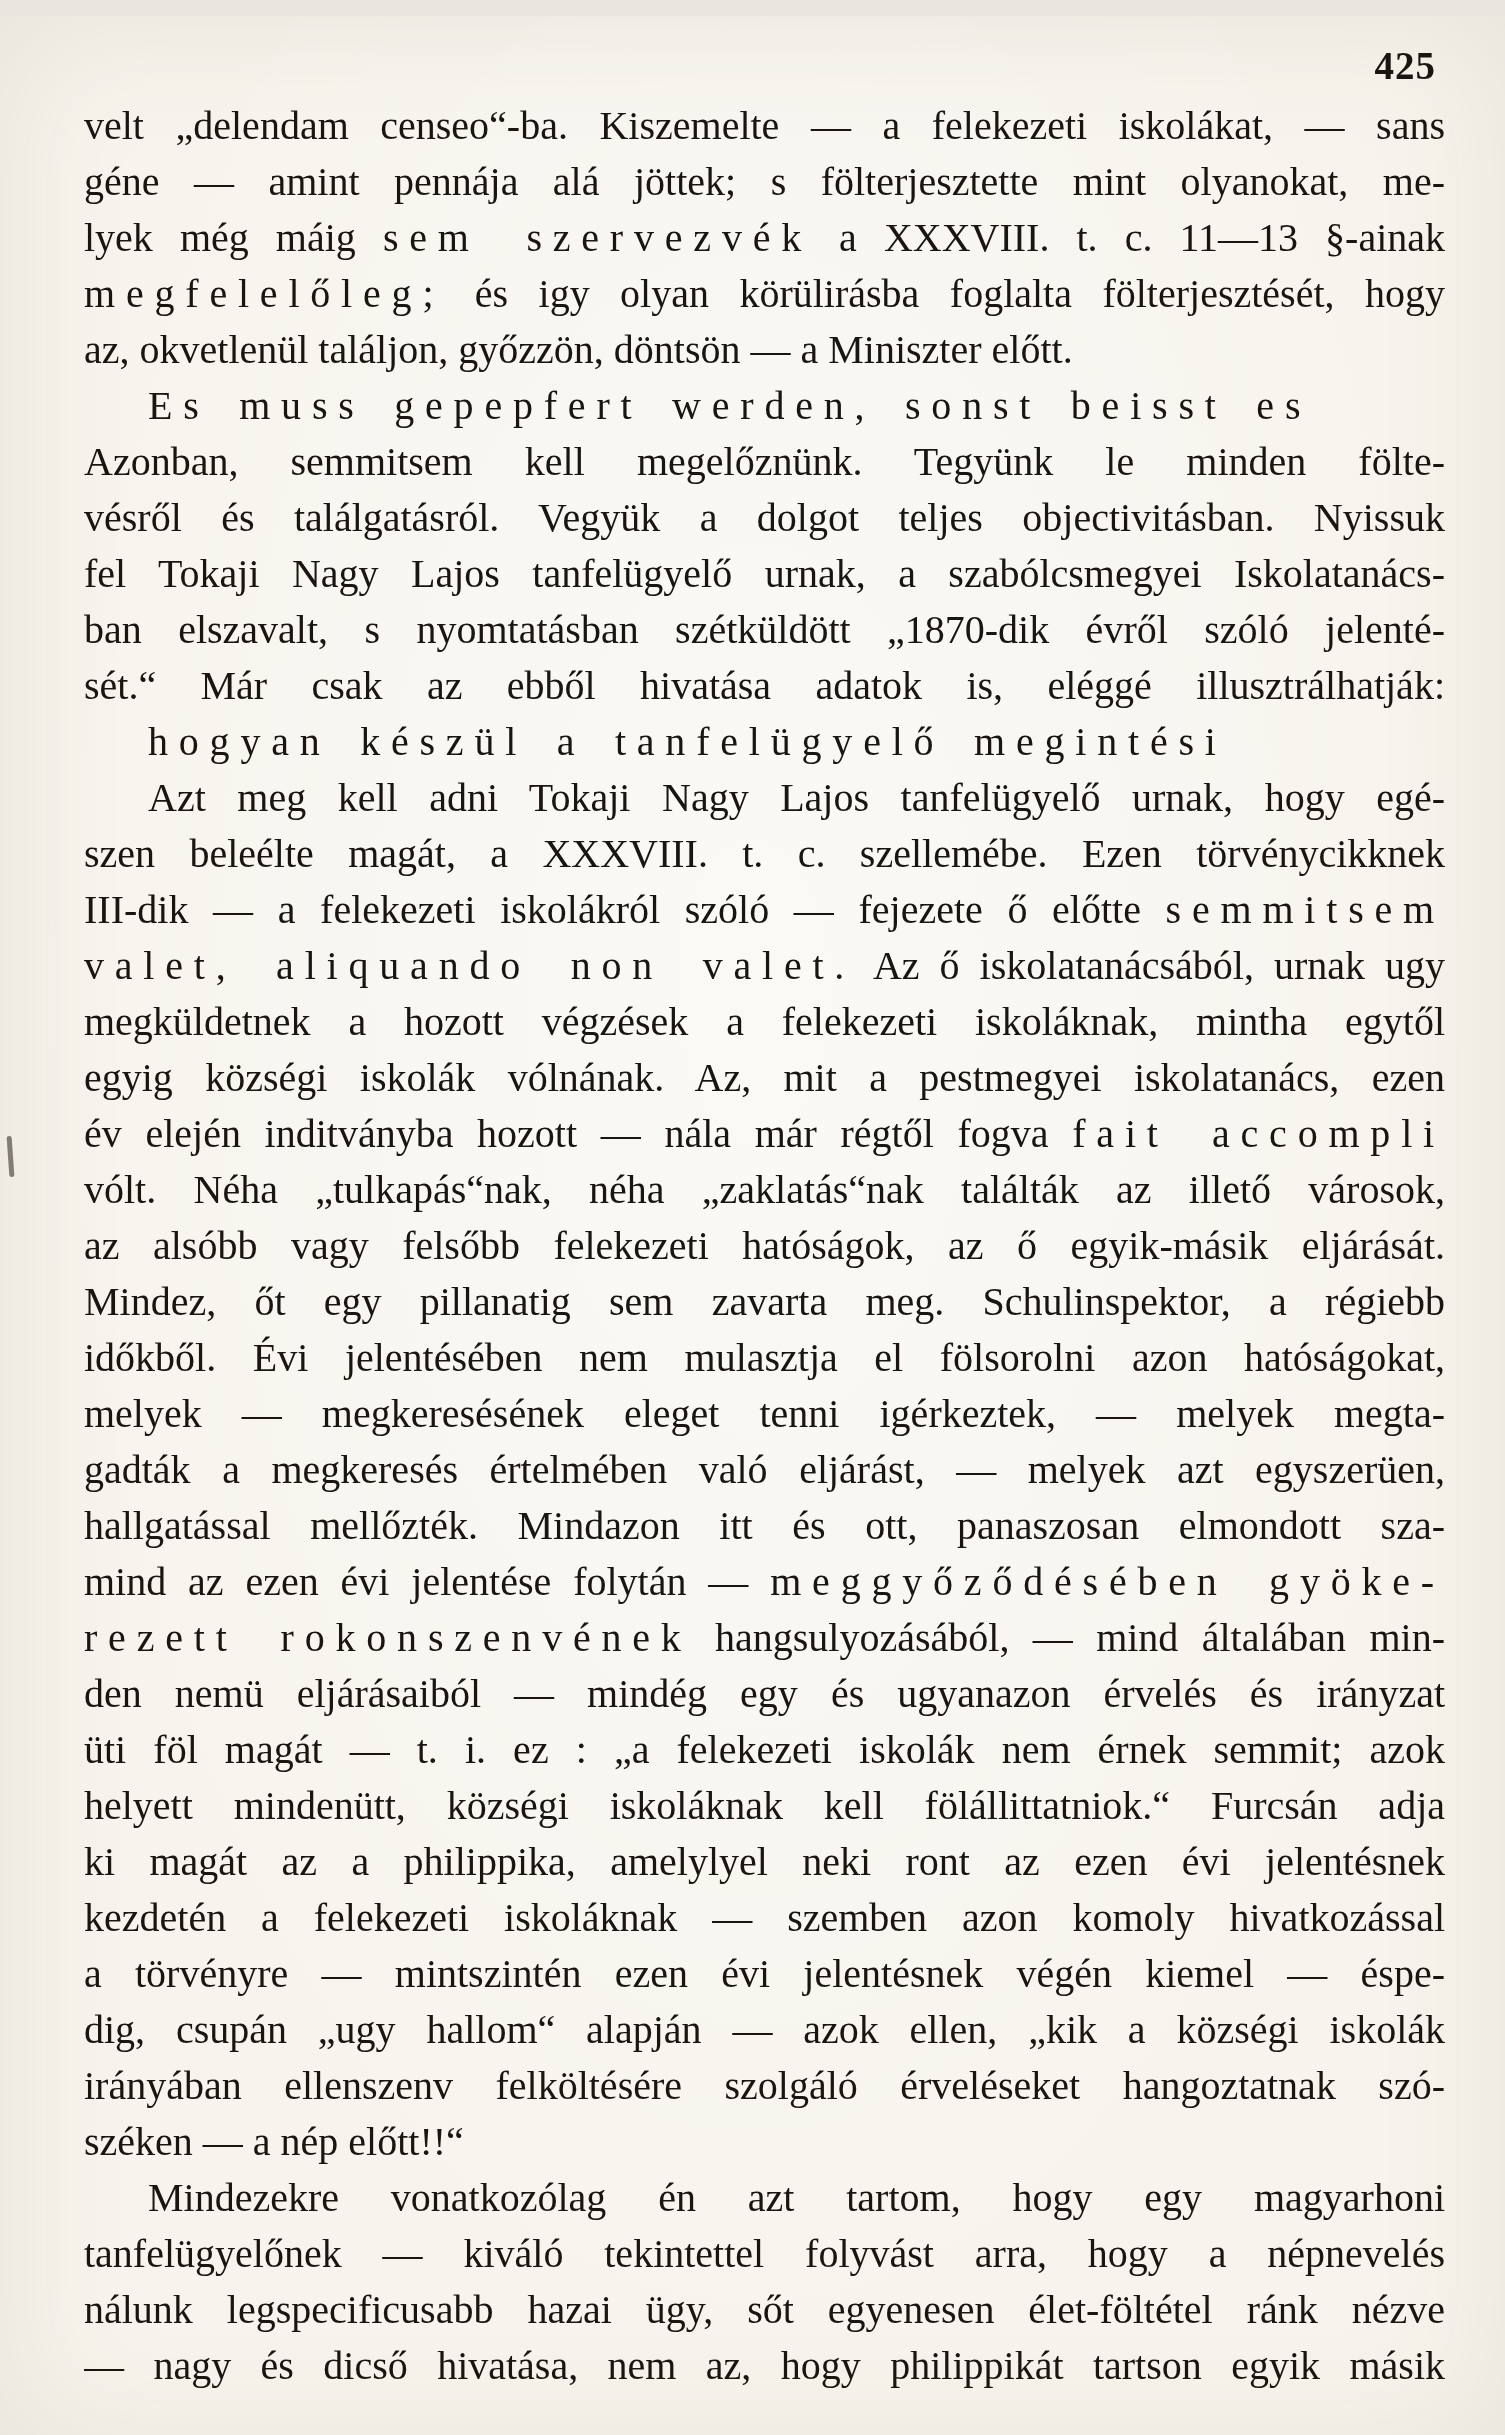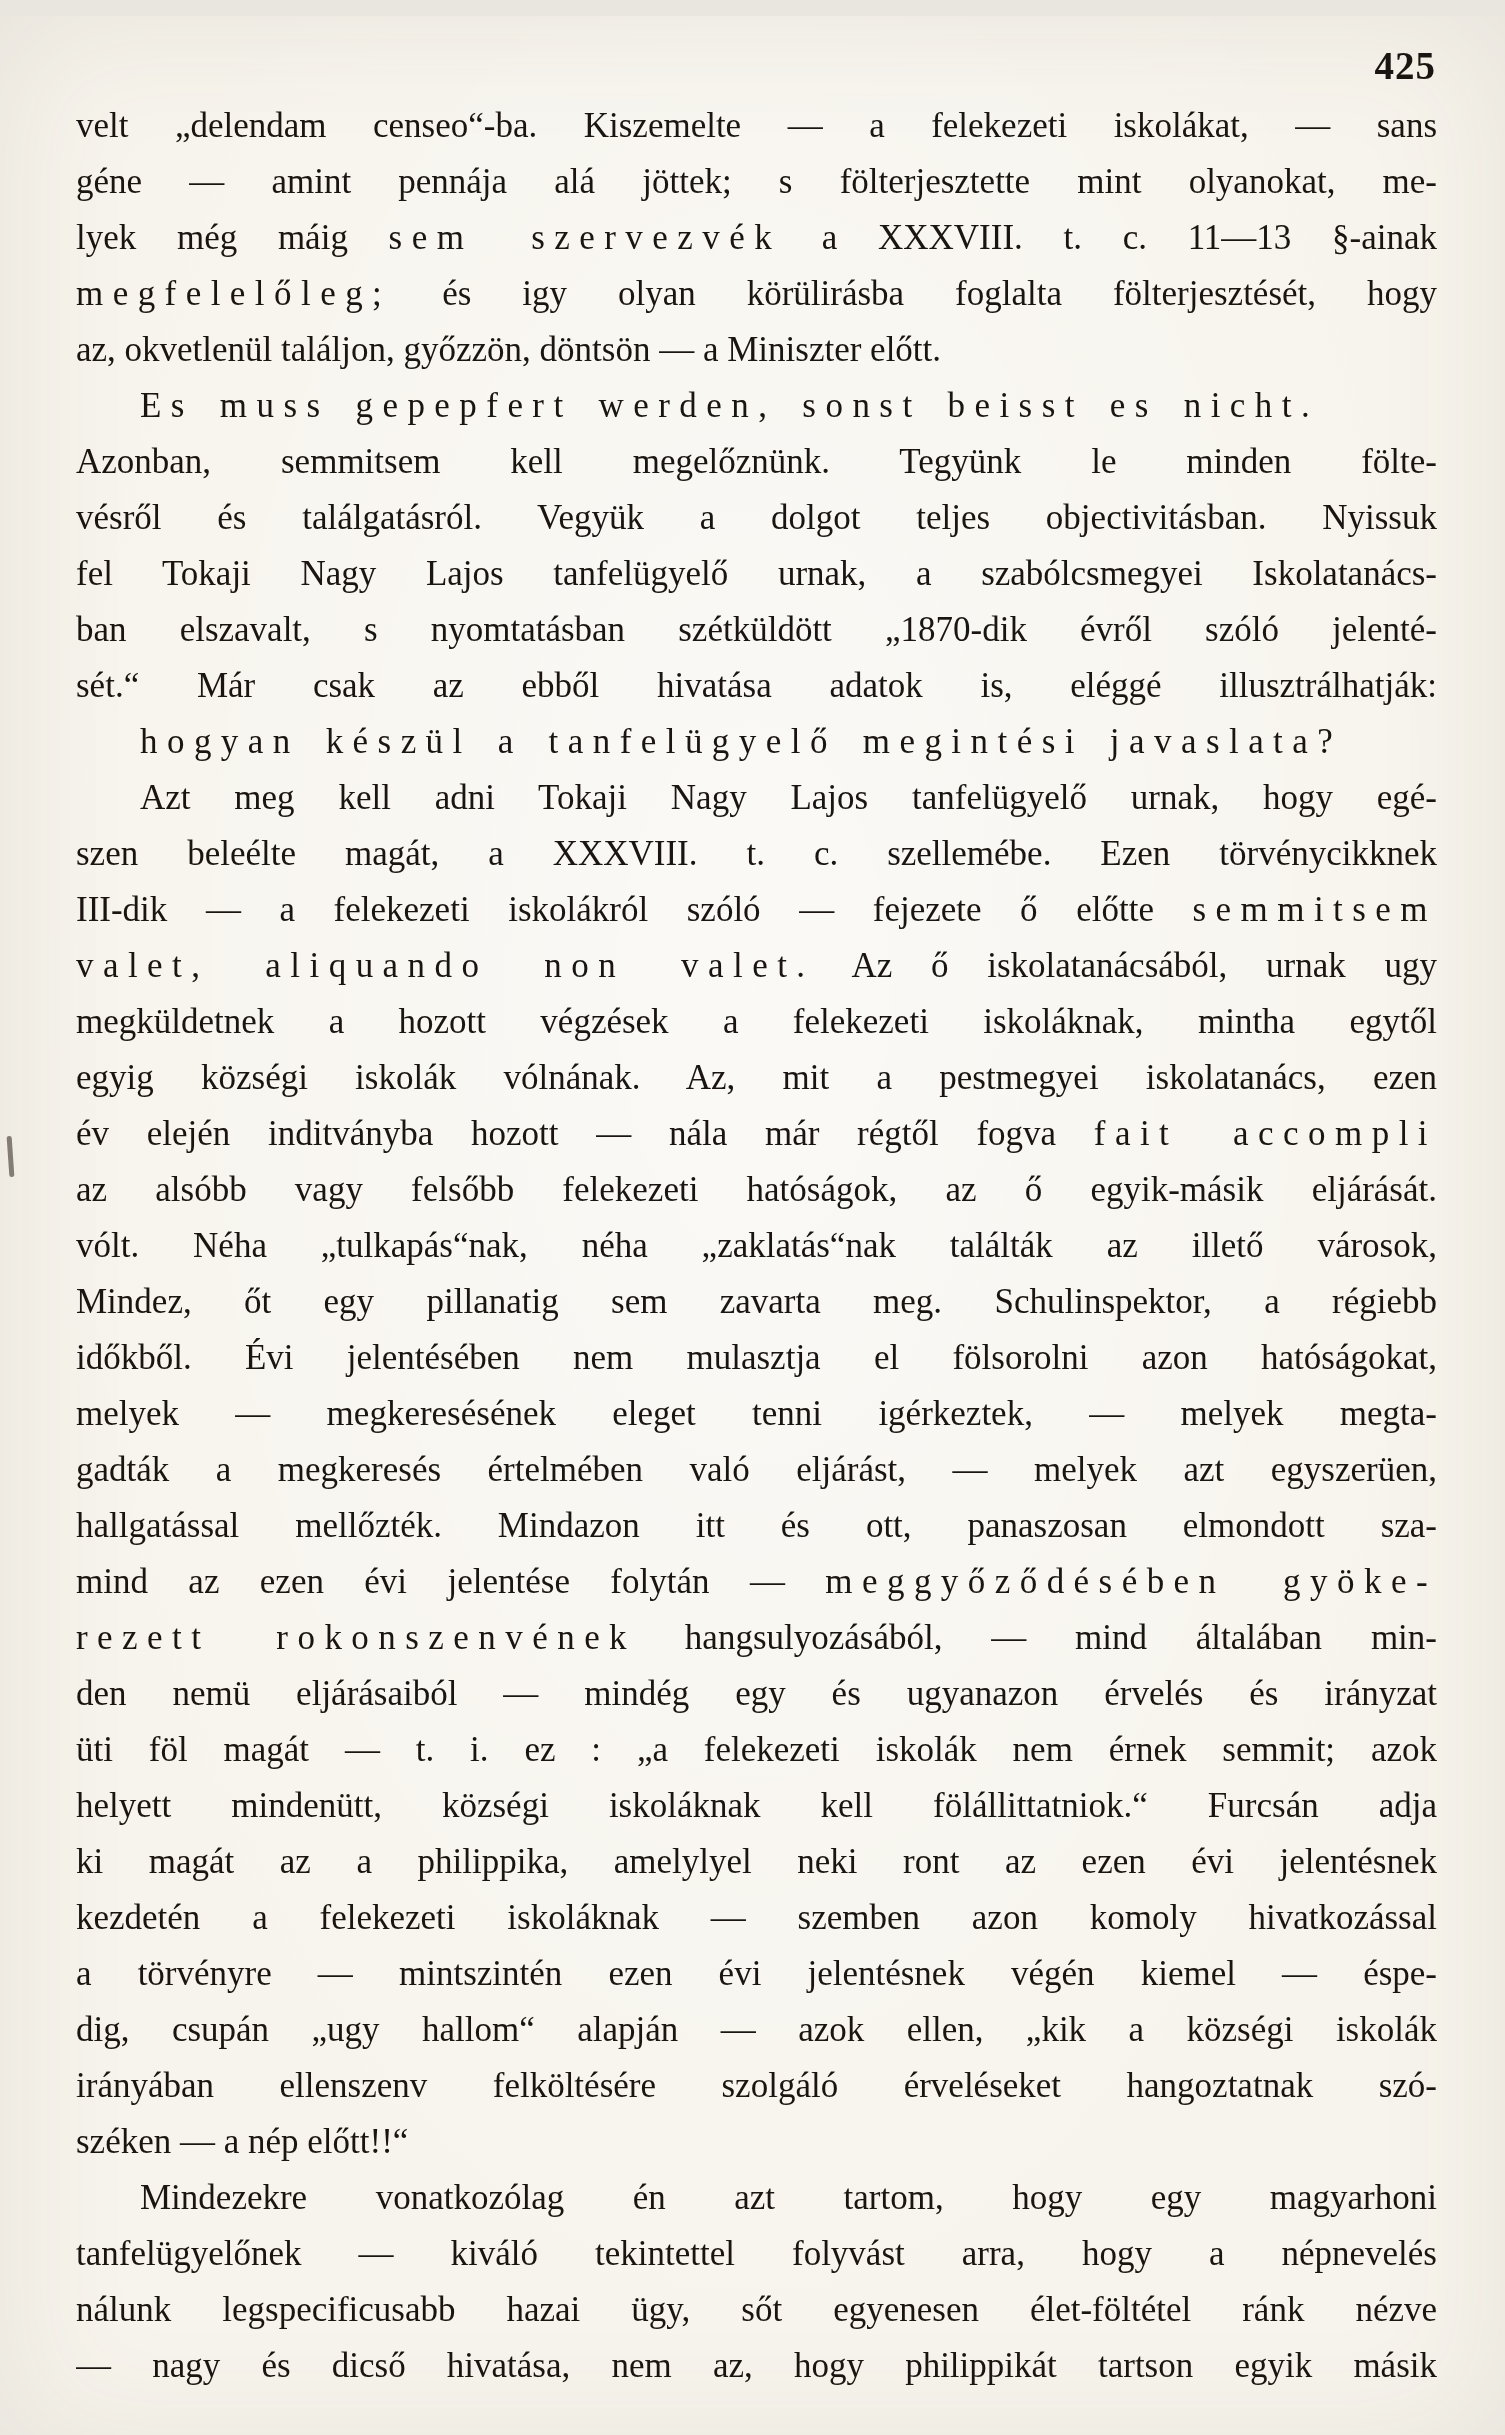--- a/index.html
+++ b/index.html
@@ -22,24 +22,24 @@
   .page-number {
     position: absolute;
     top: 27px;
     right: 70px;
     font-size: 39px;
     font-weight: bold;
     letter-spacing: 1px;
   }
   .text-block {
     position: absolute;
-    left: 76px;
+    left: 84px;
     top: 82px;
     width: 1361px;
-    font-size: 35px;
+    font-size: 40px;
   }
   .line {
     height: 56px;
     line-height: 56px;
     overflow: hidden;
     text-align: left;
     white-space: normal;
   }
   
   .line.j { text-align: justify; }
@@ -79,22 +79,22 @@
       <div class="line j"><span>ban elszavalt, s nyomtatásban szétküldött „1870-dik évről szóló jelenté-</span></div>
       <div class="line j"><span>sét.“ Már csak az ebből hivatása adatok is, eléggé illusztrálhatják:</span></div>
       <div class="line indent"><span class="spaced">hogyan készül a tanfelügyelő megintési javaslata?</span></div>
       <div class="line j indent"><span>Azt meg kell adni Tokaji Nagy Lajos tanfelügyelő urnak, hogy egé-</span></div>
       <div class="line j"><span>szen beleélte magát, a XXXVIII. t. c. szellemébe. Ezen törvénycikknek</span></div>
       <div class="line j"><span>III-dik — a felekezeti iskolákról szóló — fejezete ő előtte </span><span class="spaced">semmitsem</span></div>
       <div class="line j"><span class="spaced">valet, aliquando non valet.</span><span> Az ő iskolatanácsából, urnak ugy</span></div>
       <div class="line j"><span>megküldetnek a hozott végzések a felekezeti iskoláknak, mintha egytől</span></div>
       <div class="line j"><span>egyig községi iskolák vólnának. Az, mit a pestmegyei iskolatanács, ezen</span></div>
       <div class="line j"><span>év elején inditványba hozott — nála már régtől fogva </span><span class="spaced">fait accompli</span></div>
+      <div class="line j"><span>vólt. Néha „tulkapás“nak, néha „zaklatás“nak találták az illető városok,</span></div>
       <div class="line j"><span>az alsóbb vagy felsőbb felekezeti hatóságok, az ő egyik-másik eljárását.</span></div>
-      <div class="line j"><span>vólt. Néha „tulkapás“nak, néha „zaklatás“nak találták az illető városok,</span></div>
       <div class="line j"><span>Mindez, őt egy pillanatig sem zavarta meg. Schulinspektor, a régiebb</span></div>
       <div class="line j"><span>időkből. Évi jelentésében nem mulasztja el fölsorolni azon hatóságokat,</span></div>
       <div class="line j"><span>melyek — megkeresésének eleget tenni igérkeztek, — melyek megta-</span></div>
       <div class="line j"><span>gadták a megkeresés értelmében való eljárást, — melyek azt egyszerüen,</span></div>
       <div class="line j"><span>hallgatással mellőzték. Mindazon itt és ott, panaszosan elmondott sza-</span></div>
       <div class="line j"><span>mind az ezen évi jelentése folytán — </span><span class="spaced">meggyőződésében gyöke-</span></div>
       <div class="line j"><span class="spaced">rezett rokonszenvének</span><span> hangsulyozásából, — mind általában min-</span></div>
       <div class="line j"><span>den nemü eljárásaiból — mindég egy és ugyanazon érvelés és irányzat</span></div>
       <div class="line j"><span>üti föl magát — t. i. ez : „a felekezeti iskolák nem érnek semmit; azok</span></div>
       <div class="line j"><span>helyett mindenütt, községi iskoláknak kell fölállittatniok.“ Furcsán adja</span></div>

